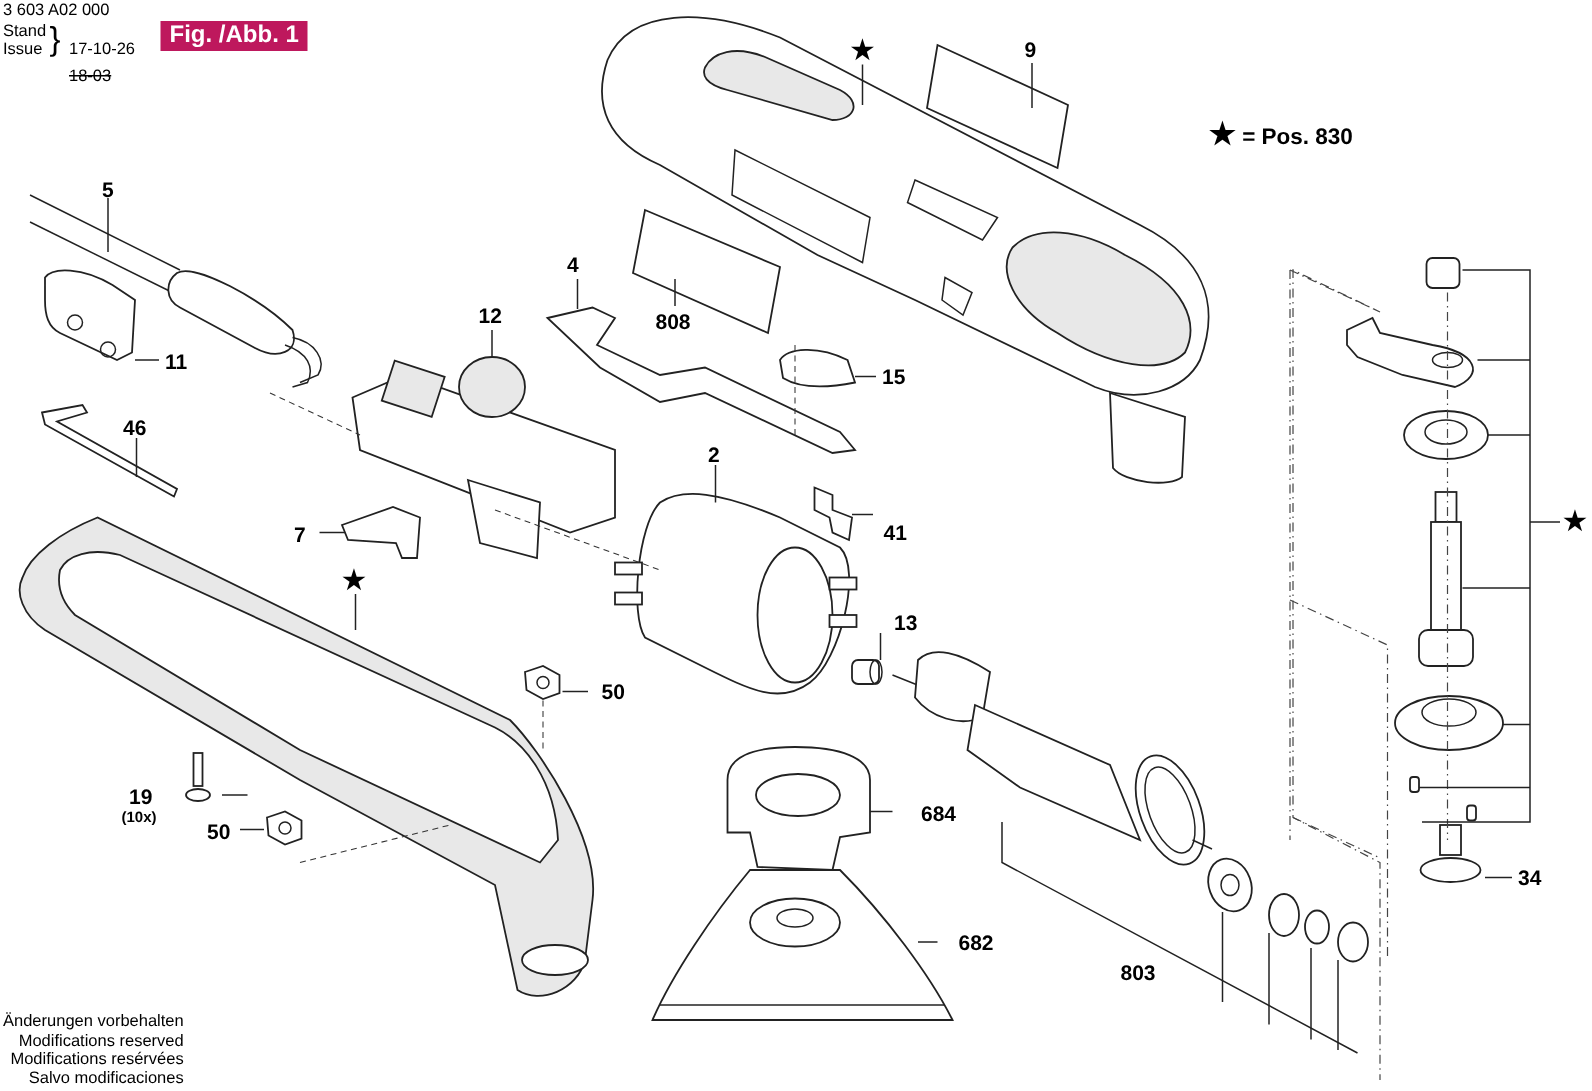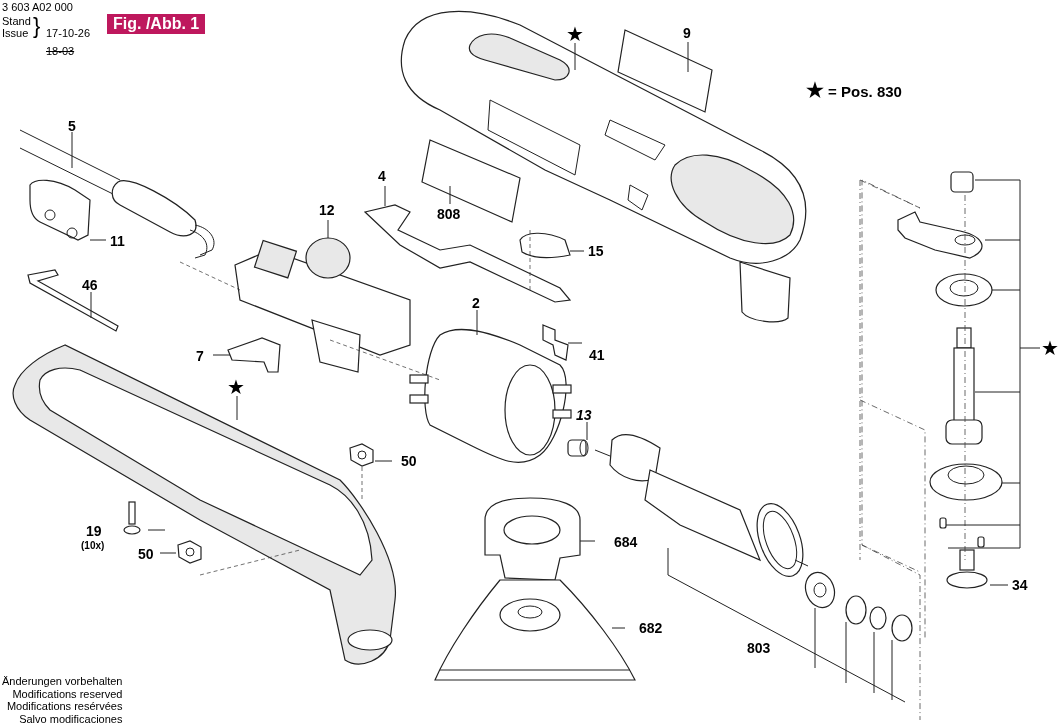--- a/index.html
+++ b/index.html
@@ -208,21 +208,21 @@
 <div class="lbl" style="left:110px;top:234px;">11</div>
 <div class="lbl" style="left:82px;top:278px;">46</div>
 <div class="lbl" style="left:196px;top:349px;">7</div>
 <div class="lbl" style="left:319px;top:203px;">12</div>
 <div class="lbl" style="left:378px;top:169px;">4</div>
 <div class="lbl" style="left:437px;top:207px;">808</div>
 <div class="lbl" style="left:683px;top:26px;">9</div>
 <div class="lbl" style="left:588px;top:244px;">15</div>
 <div class="lbl" style="left:472px;top:296px;">2</div>
 <div class="lbl" style="left:589px;top:348px;">41</div>
-<div class="lbl" style="left:576px;top:408px;font-style:italic;">13</div>
+<div class="lbl" style="left:596px;top:408px;">13</div>
 <div class="lbl" style="left:401px;top:454px;">50</div>
 <div class="lbl" style="left:86px;top:524px;">19</div>
 <div class="small-lbl" style="left:81px;top:540px;">(10x)</div>
 <div class="lbl" style="left:138px;top:547px;">50</div>
 <div class="lbl" style="left:614px;top:535px;">684</div>
 <div class="lbl" style="left:629px;top:621px;margin-left:10px;">682</div>
 <div class="lbl" style="left:747px;top:641px;">803</div>
 <div class="lbl" style="left:1012px;top:578px;">34</div>
 
 <div class="abs star" style="left:566px;top:24px;">★</div>

